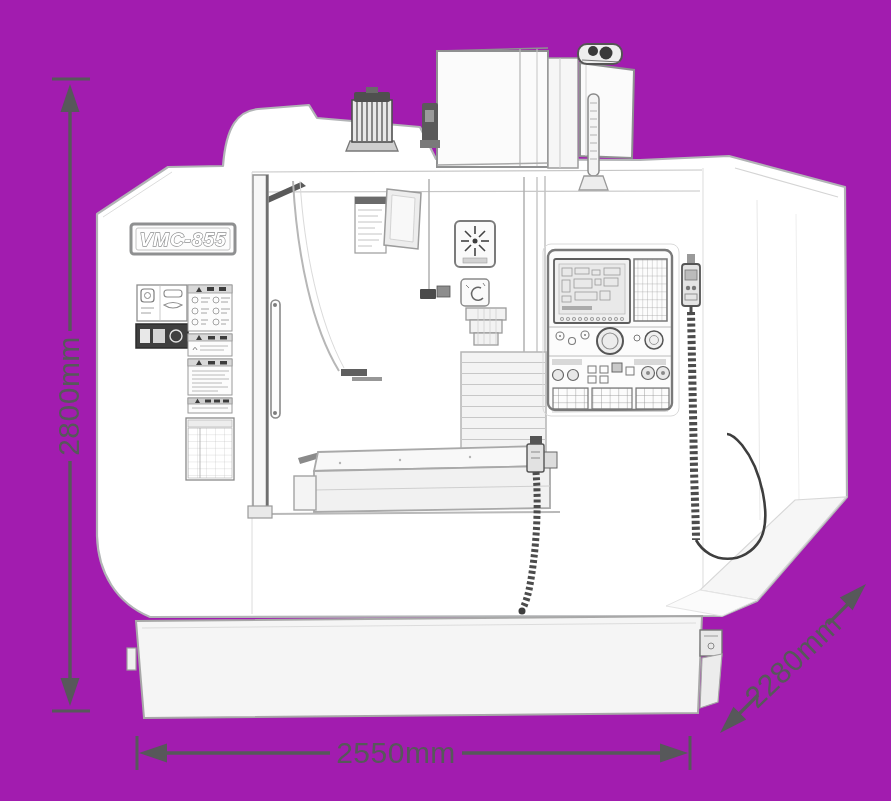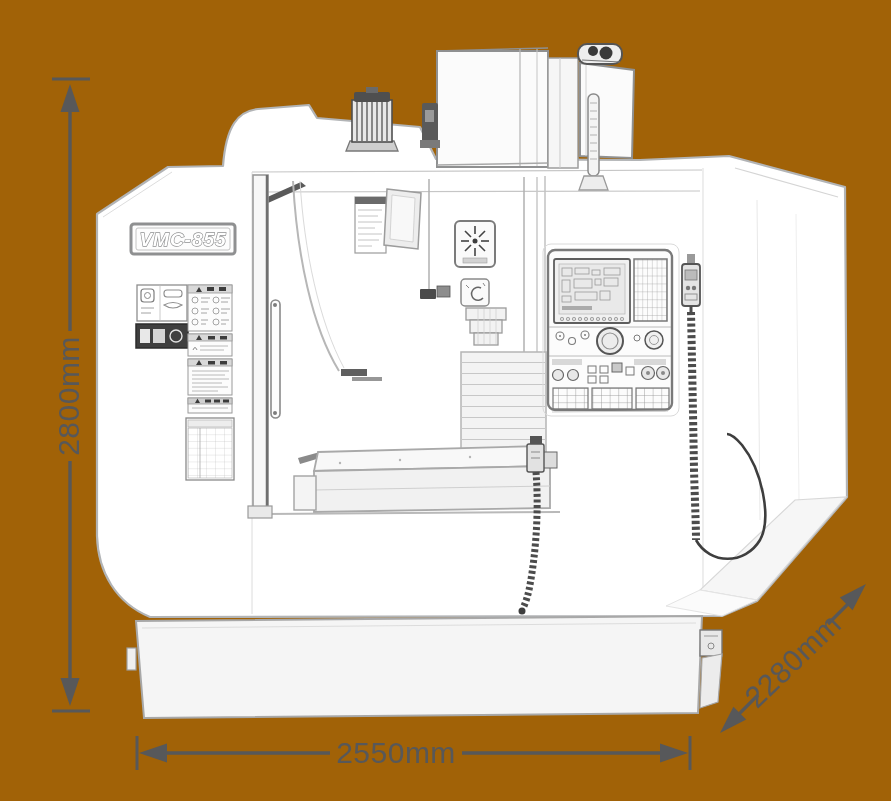--- a/index.html
+++ b/index.html
@@ -1,17 +1,17 @@
 <!DOCTYPE html>
 <html><head>
 <meta charset="utf-8">
 <style>
   html,body{margin:0;padding:0;background:#ffffff;}
   body{width:891px;height:801px;overflow:hidden;font-family:"Liberation Sans",sans-serif;}
-  .stage{position:relative;width:891px;height:801px;background:#a16207;}
+  .stage{position:relative;width:891px;height:801px;background:#a21caf;}
   svg{display:block;}
   .dim-text{font-family:"Liberation Sans",sans-serif;font-size:30px;fill:#57585a;letter-spacing:.5px;}
   .badge-text{font-family:"Liberation Sans",sans-serif;font-size:19px;font-weight:bold;font-style:italic;
               fill:#ffffff;stroke:#8f9091;stroke-width:1.3px;paint-order:stroke;letter-spacing:1px;}
 </style>
 </head>
 <body>
 
 <div class="stage">
 <svg width="891" height="801" viewBox="0 0 891 801">

